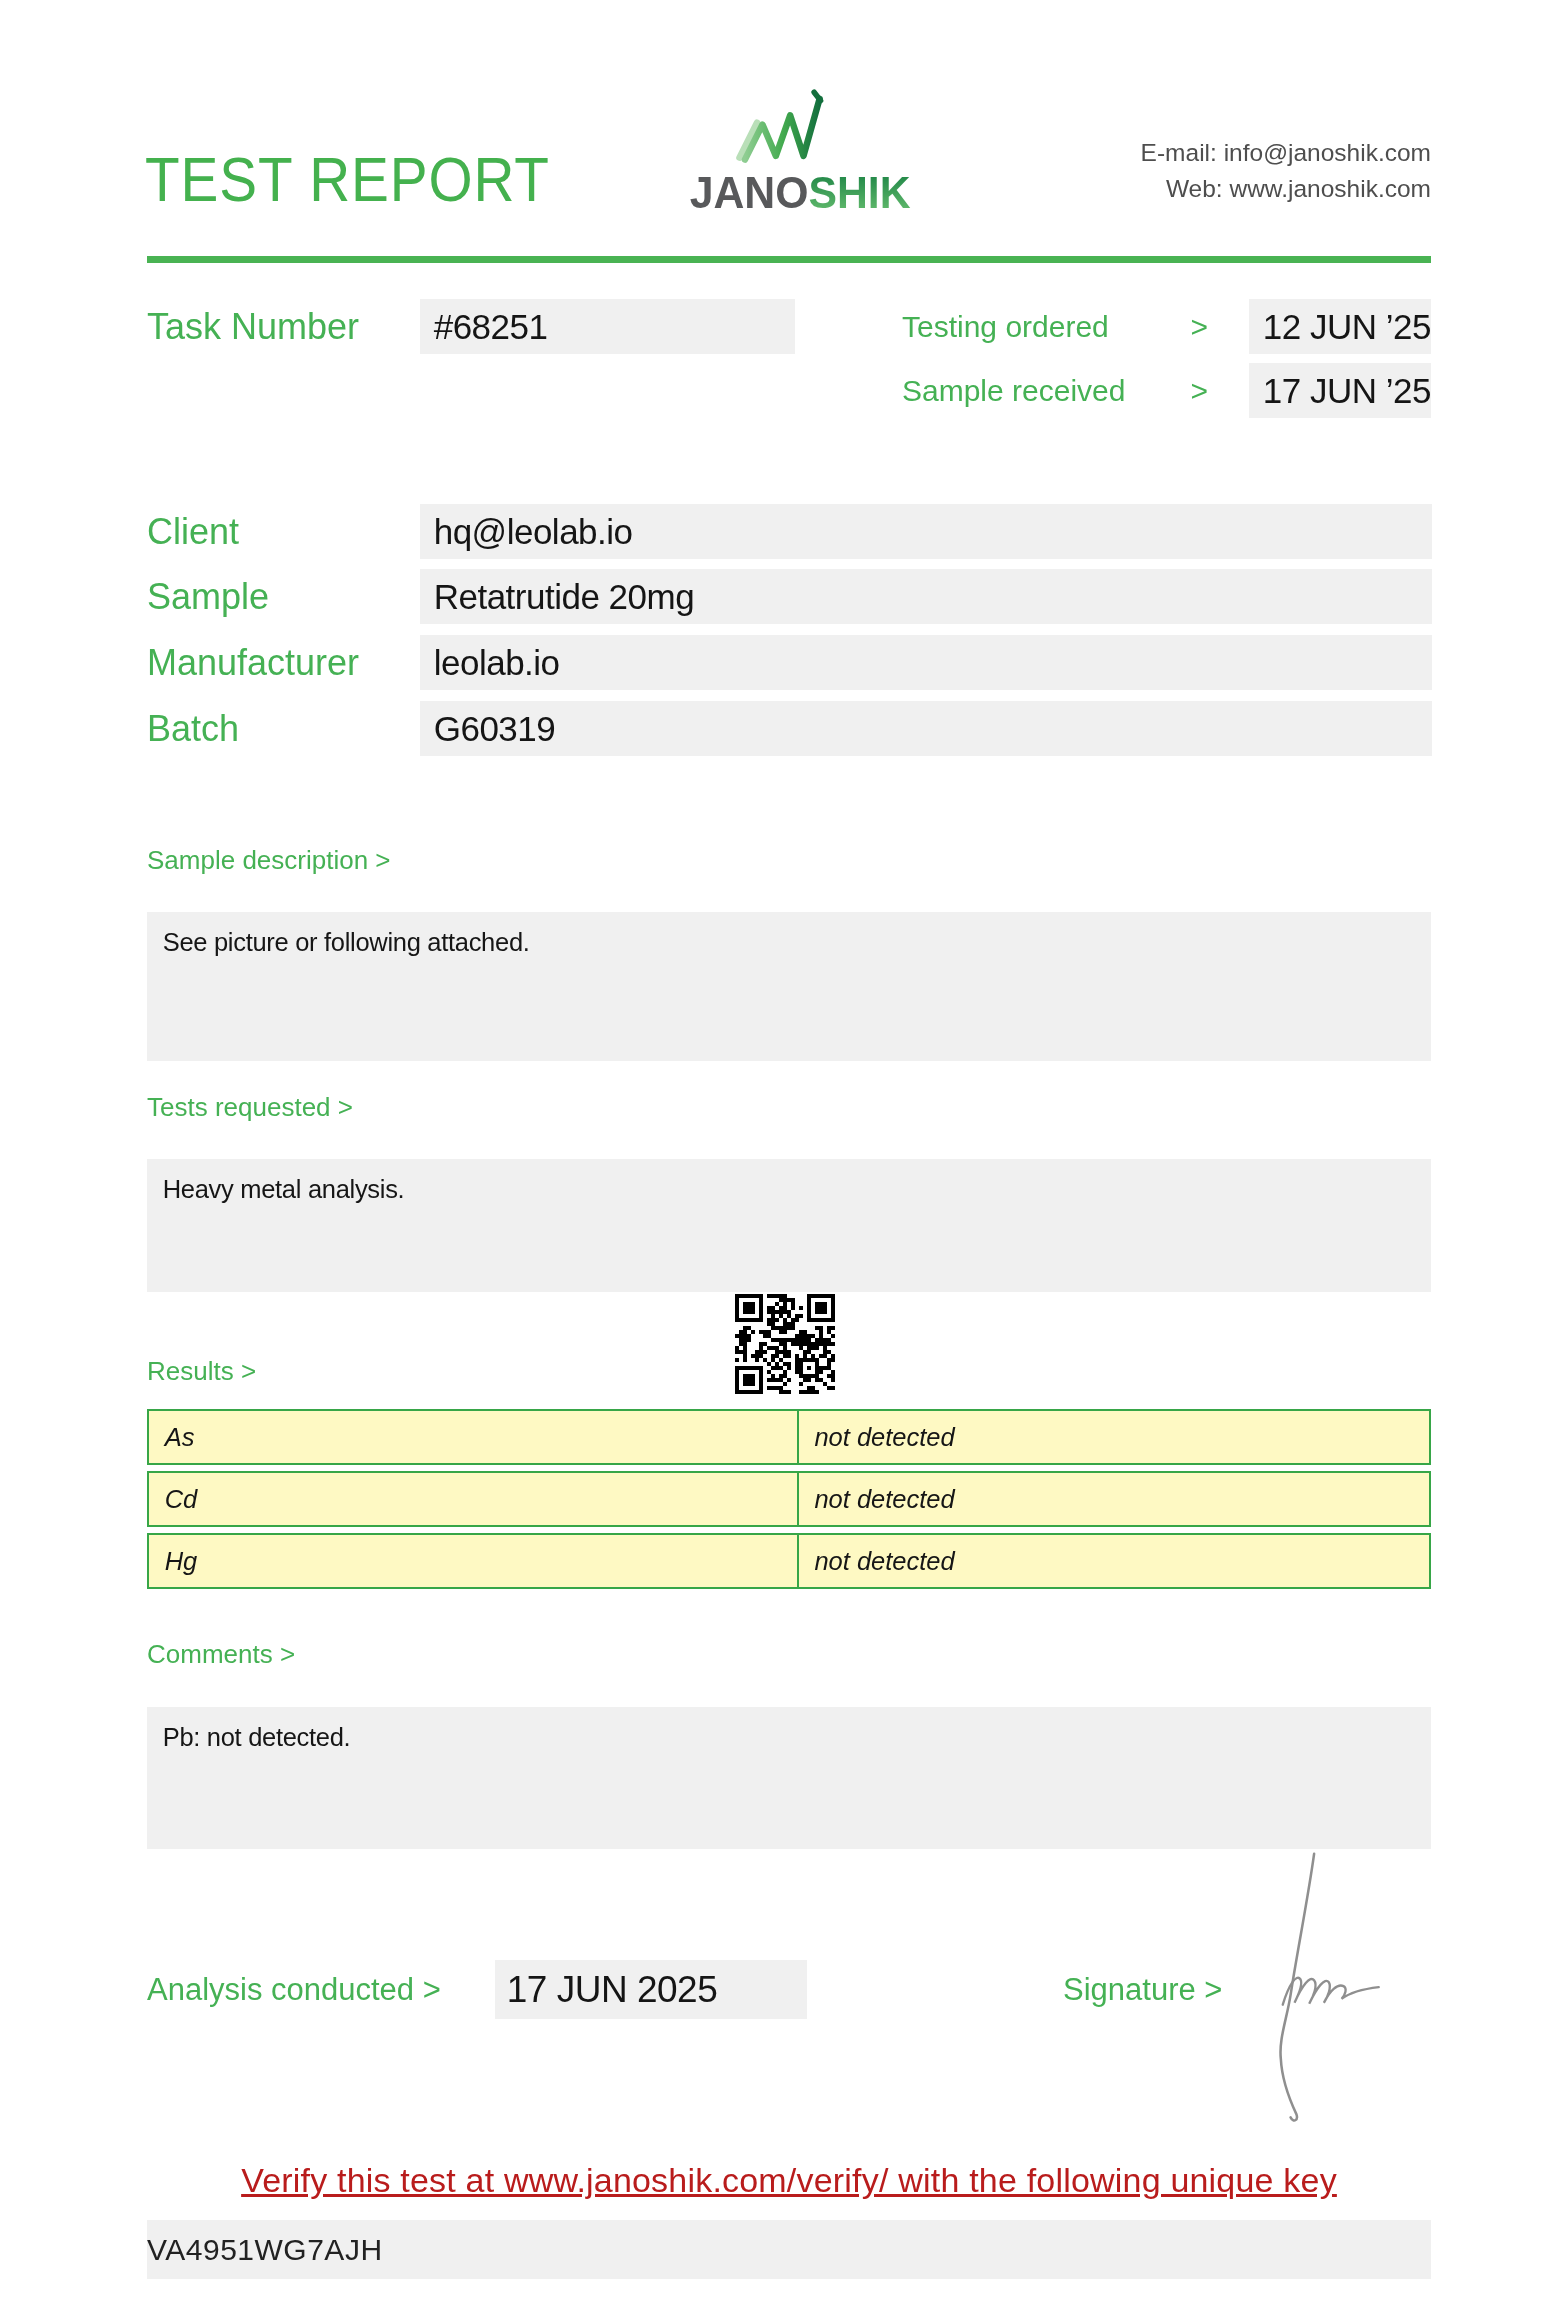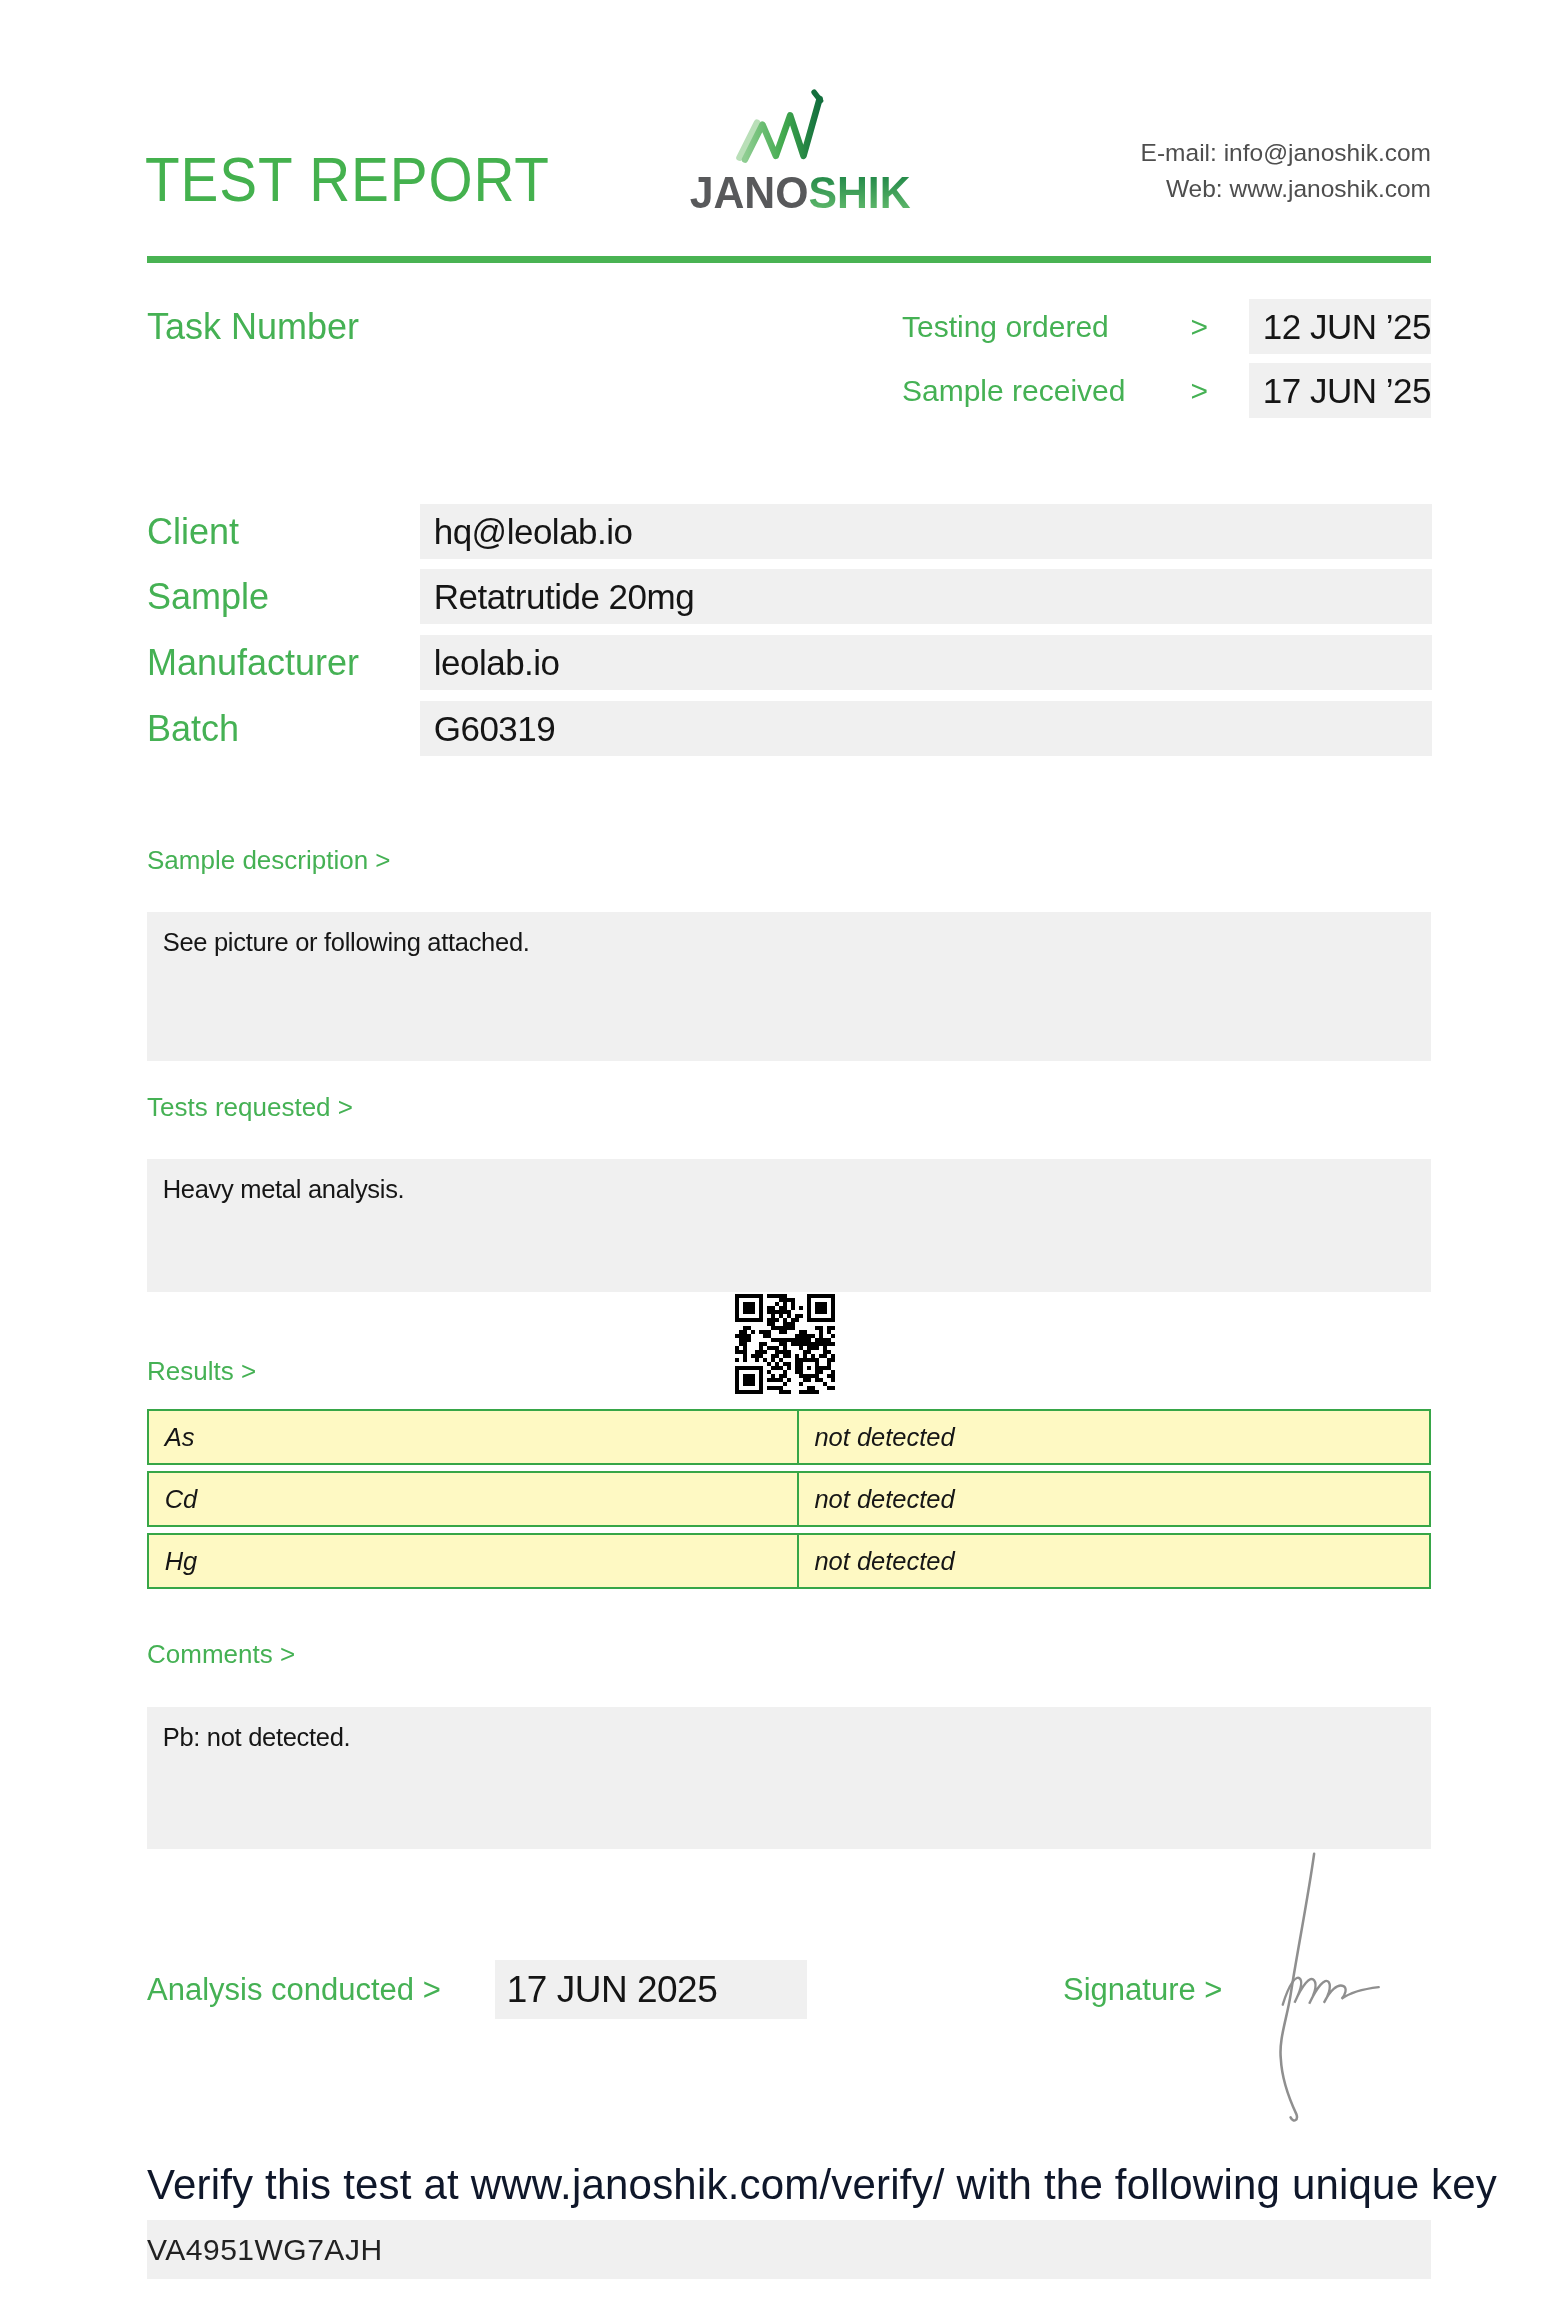--- a/index.html
+++ b/index.html
@@ -52,21 +52,21 @@
   .result-row{display:flex;border:2px solid #37a647;height:52px;margin-bottom:6px;background:#fef9c3;font-style:italic;}
   .cell-analyte{width:632px;border-right:2px solid #37a647;font-size:25.5px;line-height:52px;padding-left:15.7px;color:#161616;}
   .cell-result{flex:1;font-size:25.5px;line-height:52px;padding-left:15.7px;color:#161616;}
 
   
   .analysis-label{left:147px;top:1960px;height:59px;line-height:59px;font-size:31px;color:#45b154;white-space:nowrap;}
   .analysis-box{left:495px;top:1960px;width:312px;height:59px;}
   .analysis-value{font-size:37px;line-height:59px;padding-left:11.8px;letter-spacing:-0.5px;color:#151515;white-space:nowrap;}
   .signature-label{left:1063px;top:1960px;height:59px;line-height:59px;font-size:31px;color:#45b154;white-space:nowrap;}
   .signature{left:1269px;top:1848px;width:147px;height:284px;}
-  .verify-line{left:147px;top:2161px;width:1284px;font-size:42px;color:#0f172a;text-align:center;white-space:nowrap;letter-spacing:0.2px;}
+  .verify-line{left:147px;top:2161px;width:1284px;font-size:34px;color:#b91c1c;text-align:center;white-space:nowrap;letter-spacing:0.2px;text-decoration:underline;}
   .key-box{left:147px;top:2220px;width:1284px;height:59px;}
   .key-text{font-size:30px;line-height:59px;text-align:left;letter-spacing:0.5px;color:#222;}
 </style>
 </head>
 <body>
 
 <div class="page">
 
   <div class="abs title">TEST REPORT</div>
 
@@ -90,20 +90,23 @@
   </div>
 
   <div class="abs contact">
     <div>E-mail: info@janoshik.com</div>
     <div>Web: www.janoshik.com</div>
   </div>
 
   <div class="abs rule"></div>
 
   <div class="abs green-label task-label">Task Number</div>
+  <div class="abs graybox task-box">
+    <div class="box-value">#68251</div>
+  </div>
 
   <div class="abs date-row r1">
     <div class="date-label">Testing ordered</div>
     <div class="date-arrow">&gt;</div>
     <div class="date-box graybox">
       <div class="box-value">12 JUN ’25</div>
     </div>
   </div>
 
   <div class="abs date-row r2">

